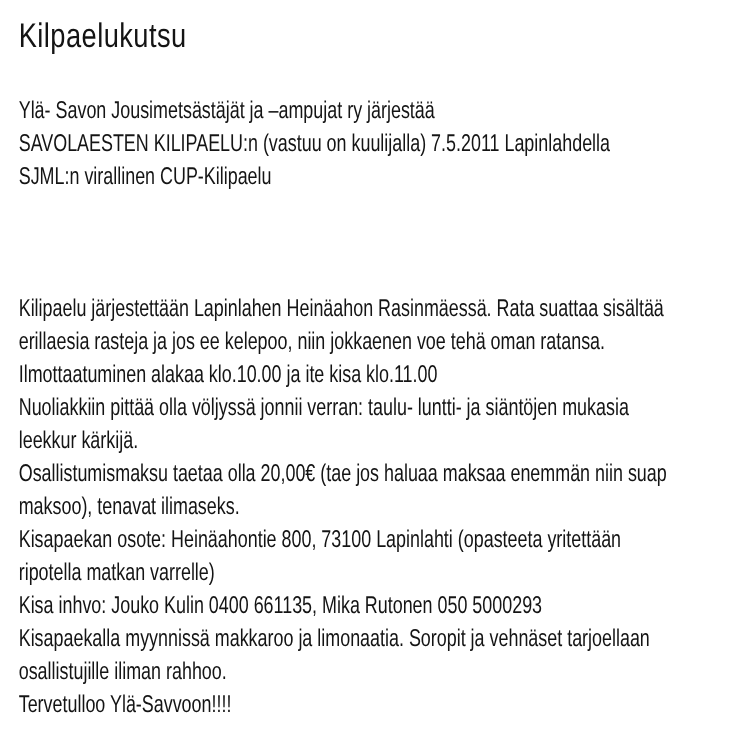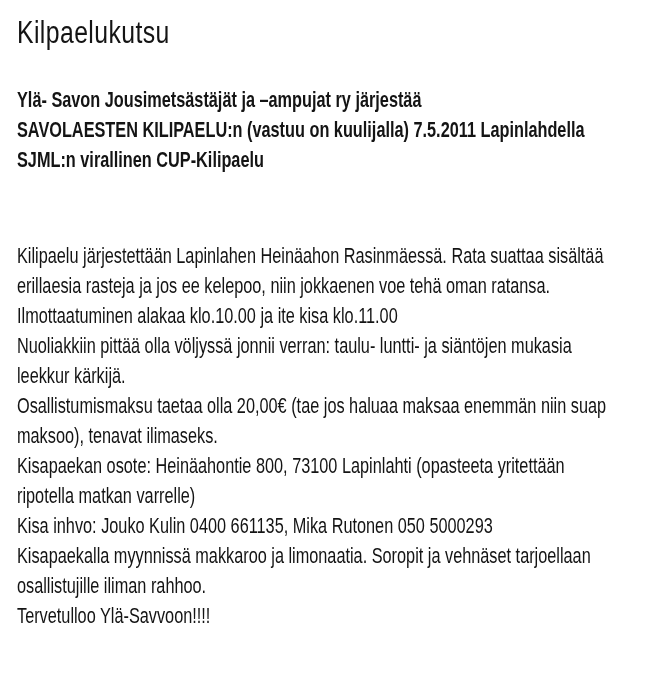--- a/index.html
+++ b/index.html
@@ -29,24 +29,23 @@
     }
     .text-line {
       font-size: 22px;
       line-height: 30px;
       white-space: nowrap;
       transform: scaleX(0.74);
       transform-origin: 0 50%;
     }
     .intro-block {
       margin-top: 33px;
-      font-weight: bold;
     }
     .body-block {
-      margin-top: 66px;
+      margin-top: 90px;
     }
   </style>
 </head>
 <body>
 
 <div class="page">
 
   <h1 class="doc-title">Kilpaelukutsu</h1>
 
   <div class="intro-block">

